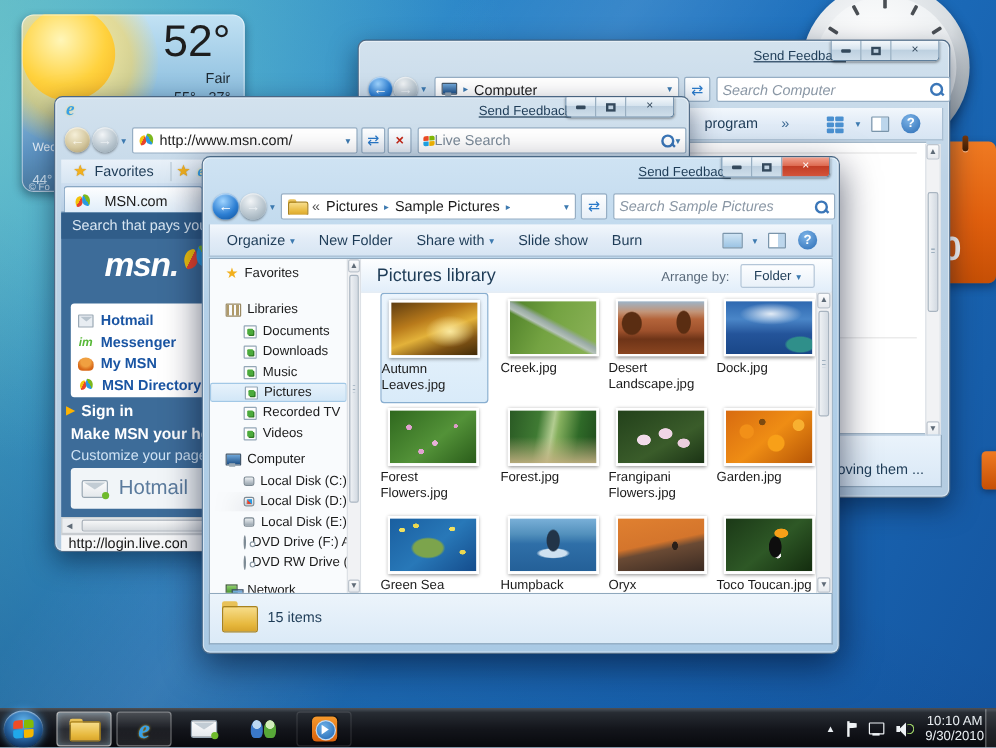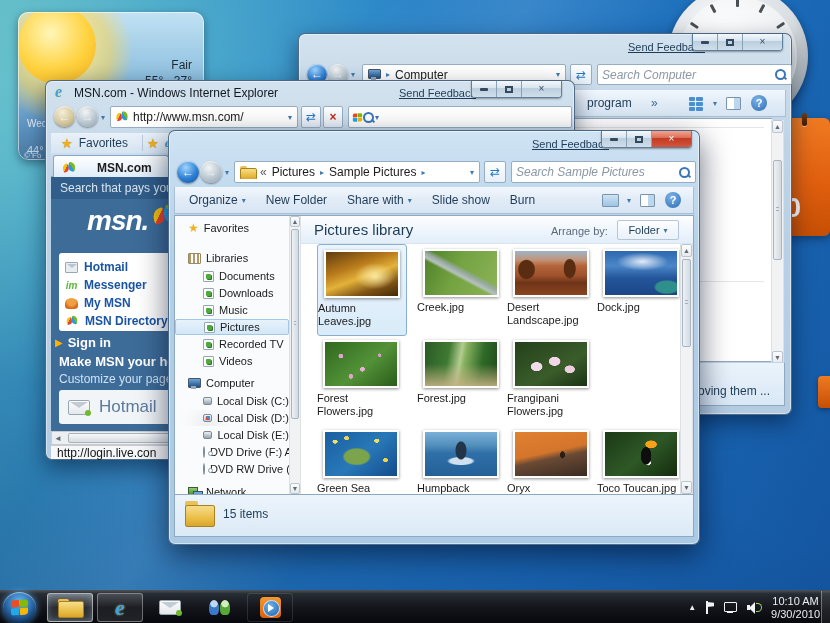--- a/index.html
+++ b/index.html
@@ -147,22 +147,22 @@
 .env { width:22px; height:15px; background:linear-gradient(#fdfdfd,#e4e8ec); border:1px solid #98a6b2; border-radius:2px; position:relative; }
 .env::after { content:""; position:absolute; left:1px; top:1px; border-left:9px solid transparent; border-right:9px solid transparent; border-top:6px solid #c2ccd4; }
 .env i { position:absolute; right:-2px; bottom:-2px; width:6px; height:6px; border-radius:50%; background:#6fba2c; }
 #ie-hscroll { position:absolute; left:5px; top:350px; width:520px; height:14px; background:#eceef0; border:1px solid #c8ccd0; }
 #ie-hthumb { position:absolute; left:16px; top:1px; width:128px; height:10px; background:linear-gradient(#f6f7f8,#d8dce0); border:1px solid #aab2ba; border-radius:2px; }
 #ie-status { position:absolute; left:5px; top:364px; width:520px; height:14px; background:#f6f7f8; border-top:1px solid #c8ccd0;
   font-size:12px; color:#141414; line-height:14px; padding-left:6px; }
 #ie-tabrow { position:absolute; left:5px; top:72px; width:520px; height:24px;
   background:linear-gradient(#cddef0,#b8cfe4); border-bottom:1px solid #8aa8c4; }
 #ie-tab { position:absolute; left:2px; top:2px; width:116px; height:25px; border:1px solid #8aa8c4; border-bottom:none;
-  border-radius:3px 3px 0 0; background:linear-gradient(#fdfeff,#dcebf8); display:flex; align-items:center; gap:20px;
-  padding-left:7px; font-size:12px; color:#1b1b1b;font-weight:bold; }
+  border-radius:3px 3px 0 0; background:linear-gradient(#fdfeff,#dcebf8); display:flex; align-items:center; gap:10px;
+  padding-left:7px; font-size:12px; color:#1b1b1b; }
 #ie-favrow { position:absolute; left:5px; top:52px; width:520px; height:20px; display:flex; align-items:center;
   background:linear-gradient(#e9f1f9,#d6e5f2); font-size:12px; color:#1e3c57; }
 .star { color:#f2b01e; text-shadow:0 0 1px #a87408; font-size:13px; }
 
 
 #win-exp { left:168px; top:130px; width:532px; height:415px;
   box-shadow:0 0 0 1px rgba(255,255,255,.5) inset, 0 10px 30px rgba(0,10,35,.6); }
 .addrband { position:absolute; left:5px; top:26px; right:5px; height:30px; }
 #exp-body { position:absolute; left:5px; top:84px; right:5px; bottom:49px; background:#fff; border:1px solid #8fa8bd; }
 #exp-nav { position:absolute; left:0; top:0; width:114px; bottom:0; background:#f9fbfd; font-size:11px; color:#1b1b1b; overflow:hidden; }
@@ -298,20 +298,21 @@
 .crumbtxt { display:flex; align-items:center; gap:5px; padding-left:5px; white-space:nowrap; overflow:hidden; }
 </style>
 </head>
 <body>
 
 <div id="desktop"></div>
 
 <div id="weather" class="abs">
   <div class="sunglow"></div>
   <div class="suncore"></div>
+  <div class="temp">52°</div>
   <div class="cond">Fair</div>
   <div class="range">55°  -  37°</div>
   <div class="loc">Redmond, WA</div>
   <div class="fday">Wed</div>
   <div class="fhi">61°</div>
   <div class="flo">44°</div>
   <div class="cpy">© Fo</div>
 </div>
 
 <div id="clock" class="abs">
@@ -383,21 +384,20 @@
     <div class="sbthumb" style="top:40px; height:100px"></div>
     <div class="sbbtn" style="bottom:0">▼</div>
   </div>
   <div id="wc-details">
     <span style="position:absolute; right:14px; top:21px">t moving them ...</span>
   </div>
 </div>
 
 <div id="win-ie" class="win glass-back">
   <span class="e-logo abs" style="left:9px; top:2px; font-size:16px">e</span>
-  <div id="ie-title">MSN.com - Windows Internet Explorer</div>
   <a class="sendfb" style="right:98px; top:6px">Send Feedback</a>
   <div class="capbtns" style="right:12px; top:0">
     <div class="capbtn">
         <span class="minbar"></span>
       </div>
     <div class="capbtn">
         <span class="maxbox"></span>
       </div>
     <div class="capbtn wide">×</div>
   </div>
@@ -414,20 +414,21 @@
     </div>
     <div class="refbtn" style="left:250px; top:3px; width:20px; height:22px">⇄</div>
     <div class="refbtn" style="left:272px; top:3px; width:20px; height:22px; color:#c42818; font-weight:bold">×</div>
     <div class="field" style="left:297px; top:3px; width:224px; height:22px; padding:0 4px">
       <span class="wflag" style="transform:scale(.55) skewY(-4deg); margin:0 -4px">
           <i></i>
           <i></i>
           <i></i>
           <i></i>
         </span>
+      <input class="noital" placeholder="Live Search" style="">
       <span class="mag"></span>
       <span class="chev">▾</span>
     </div>
   </div>
   <div id="ie-favrow">
     <span class="star" style="margin-left:10px">★</span>
     <span style="margin-left:6px">Favorites</span>
     <span class="sepline" style="margin-left:14px"></span>
     <span class="star">★</span>
     <span class="e-logo" style="font-size:13px; margin-left:6px">e</span>
@@ -634,20 +635,24 @@
         <div class="clabel">Forest Flowers.jpg</div>
       </div>
       <div class="cell" style="left:116px; top:91px">
         <div class="cimg t-forest"></div>
         <div class="clabel">Forest.jpg</div>
       </div>
       <div class="cell" style="left:206px; top:91px">
         <div class="cimg t-frangipani"></div>
         <div class="clabel">Frangipani Flowers.jpg</div>
       </div>
+      <div class="cell" style="left:296px; top:91px">
+        <div class="cimg t-garden"></div>
+        <div class="clabel">Garden.jpg</div>
+      </div>
       <div class="cell" style="left:16px; top:181px">
         <div class="cimg t-greensea"></div>
         <div class="clabel">Green Sea</div>
       </div>
       <div class="cell" style="left:116px; top:181px">
         <div class="cimg t-humpback"></div>
         <div class="clabel">Humpback</div>
       </div>
       <div class="cell" style="left:206px; top:181px">
         <div class="cimg t-oryx"></div>

